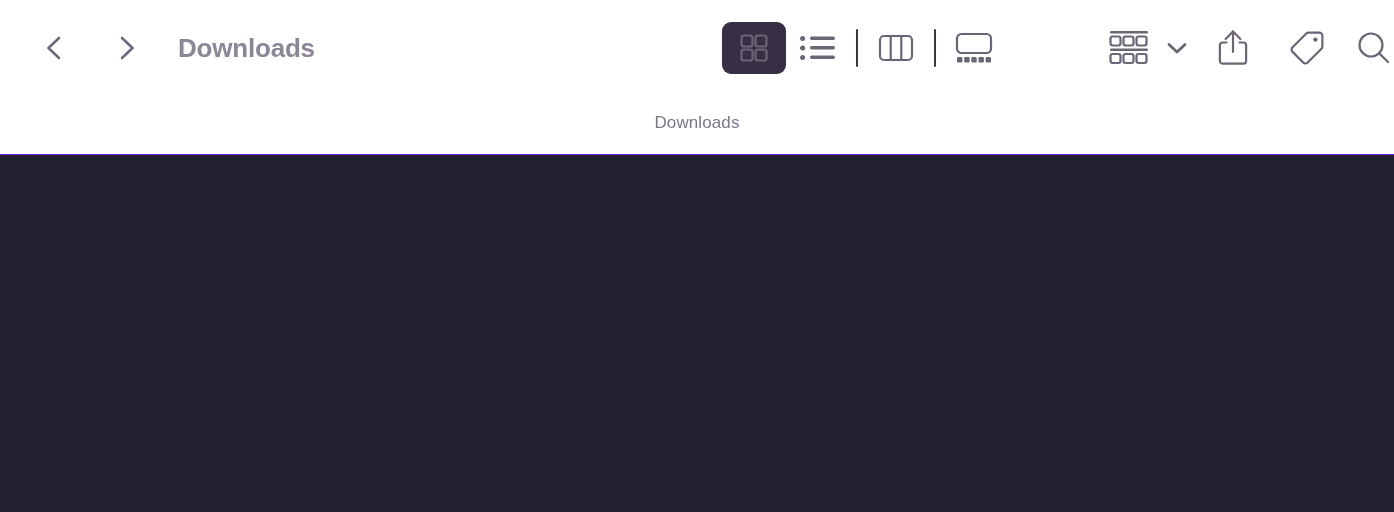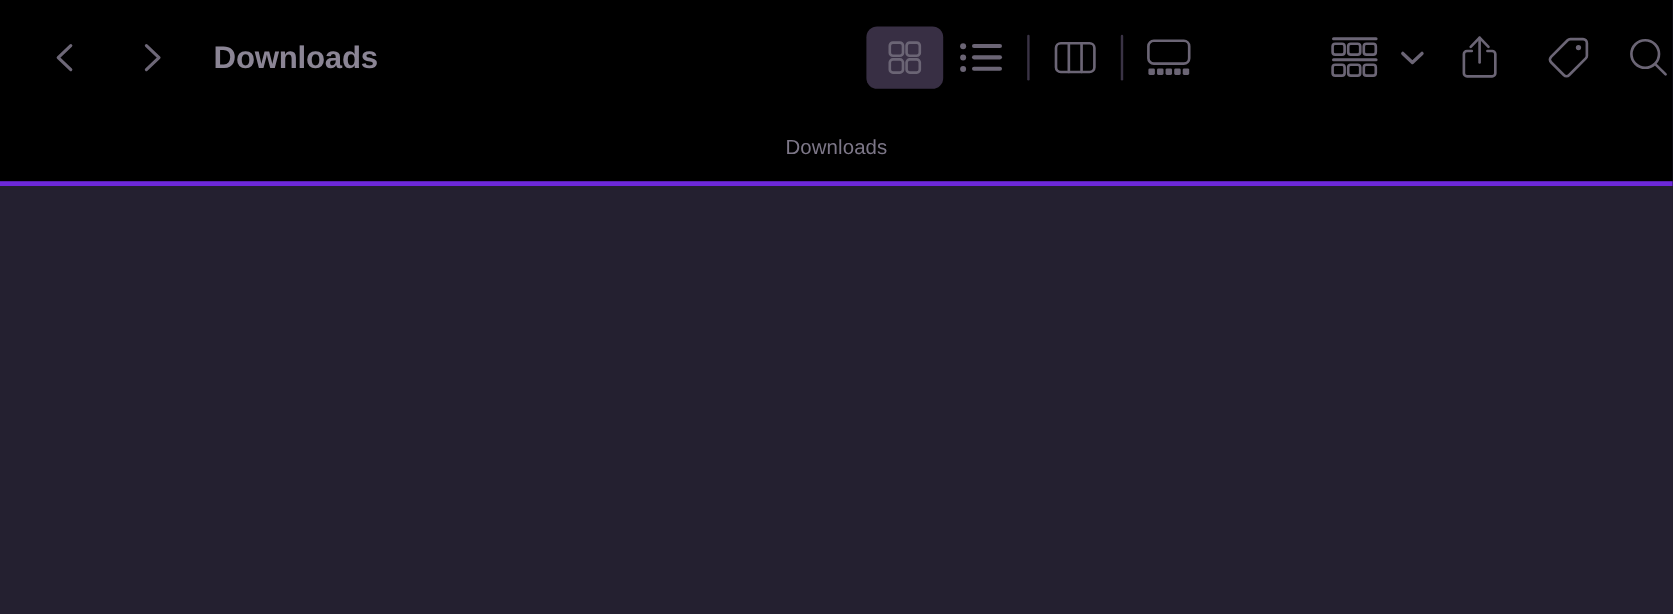--- a/index.html
+++ b/index.html
@@ -23,22 +23,22 @@
     background:#242030;
     display:flex;
     flex-direction:column;
   }
 
   
   #toolbar {
     position:relative;
     height:155px;
     flex:0 0 155px;
-    background:#000000;
-    border-bottom:4px solid #6d28d9;
+    background:#ffffff;
+    border-bottom:1px solid #6d28d9;
   }
 
   #toolbar-row {
     position:relative;
     height:96px;
     display:flex;
     align-items:center;
   }
 
   

